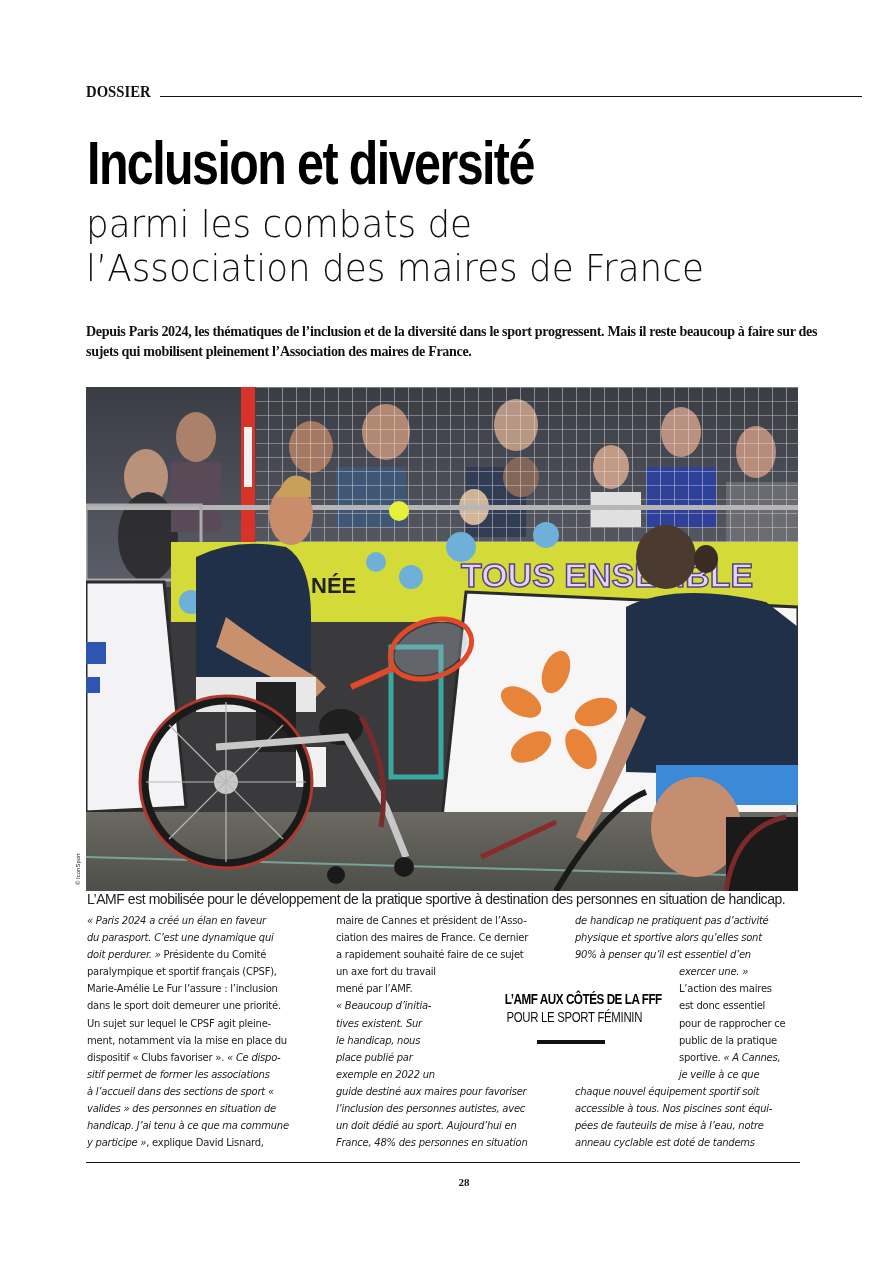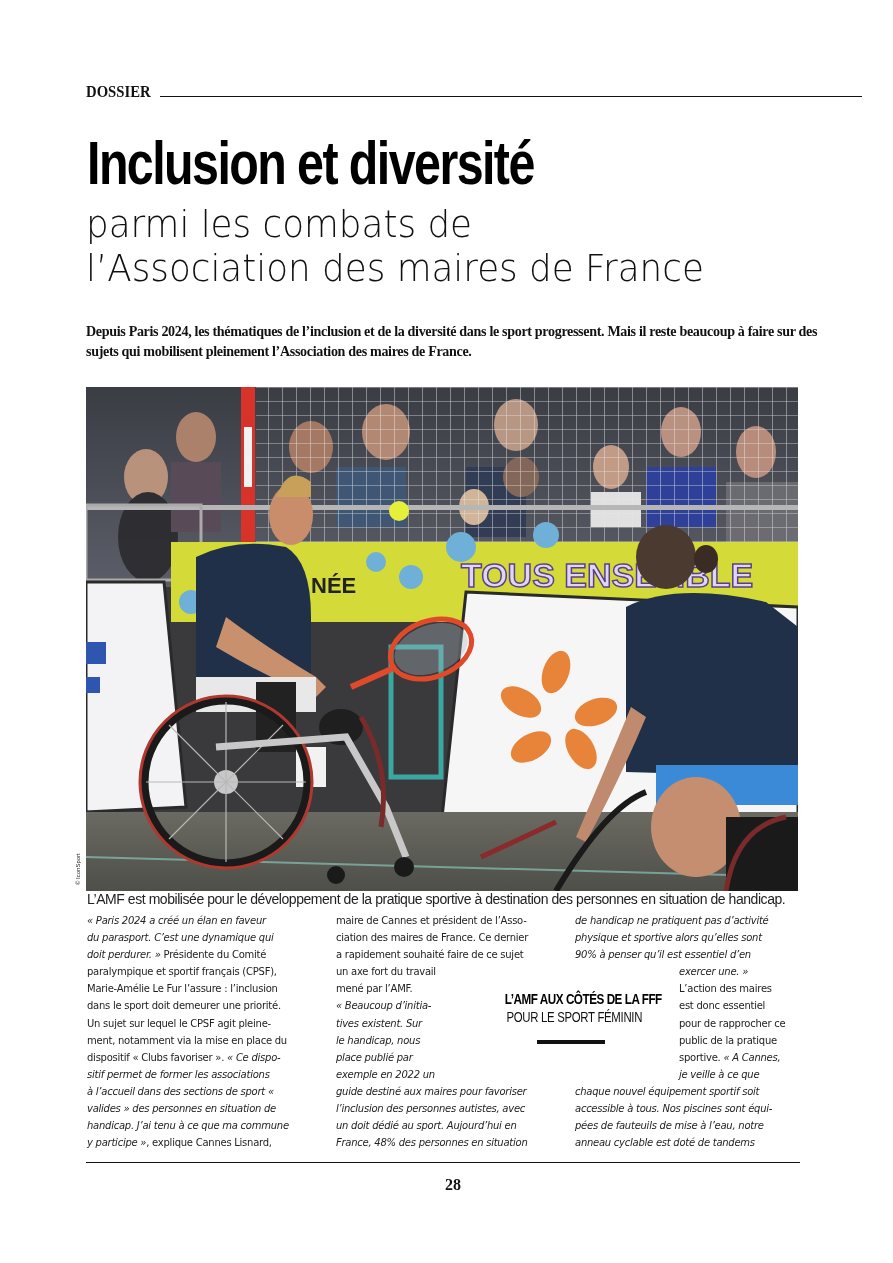--- a/index.html
+++ b/index.html
@@ -29,21 +29,21 @@
     .col2 { left: 336px; width: 225px; }
     .col3 { left: 575px; width: 230px; }
     .indent3 { padding-left: 104px; }
 
     .pullquote { position: absolute; left: 486px; top: 990px; width: 170px; text-align: center; }
     .pq-title { font-family: "Liberation Sans", sans-serif; font-weight: bold; font-size: 15px; line-height: 18px; color: #000; letter-spacing: -0.6px; transform: scaleX(0.78); white-space: nowrap; }
     .pq-sub { font-family: "Liberation Sans", sans-serif; font-size: 15px; line-height: 18px; color: #111; letter-spacing: -0.4px; transform: scaleX(0.76); white-space: nowrap; }
     .pq-bar { width: 68px; height: 4px; background: #111; margin: 14px auto 0; }
 
     .footer-rule { position: absolute; left: 86px; top: 1162px; width: 714px; height: 1px; background: #111; }
-    .page-number { position: absolute; left: 443px; top: 1176px; width: 20px; font-family: "Liberation Serif", serif; font-weight: bold; font-size: 16px; text-align: center; color: #111; }
+    .page-number { position: absolute; left: 454px; top: 1176px; width: 20px; font-family: "Liberation Serif", serif; font-weight: bold; font-size: 11px; text-align: center; color: #111; }
   </style>
 </head>
 <body>
 
 <div class="section-header">
   <span class="section-label">DOSSIER</span>
   <span class="section-rule"></span>
 </div>
 
 <h1 class="title">Inclusion et diversité</h1>
@@ -179,21 +179,21 @@
     <p><span>paralympique et sportif français (CPSF),</span></p>
     <p><span>Marie-Amélie Le Fur l’assure : l’inclusion</span></p>
     <p><span>dans le sport doit demeurer une priorité.</span></p>
     <p><span>Un sujet sur lequel le CPSF agit pleine-</span></p>
     <p><span>ment, notamment via la mise en place du</span></p>
     <p><span>dispositif « Clubs favoriser ». </span><i>« Ce dispo-</i></p>
     <p><i>sitif permet de former les associations</i></p>
     <p><i>à l’accueil dans des sections de sport «</i></p>
     <p><i>valides » des personnes en situation de</i></p>
     <p><i>handicap. J’ai tenu à ce que ma commune</i></p>
-    <p><i>y participe »</i><span>, explique Cannes Lisnard,</span></p>
+    <p><i>y participe »</i><span>, explique David Lisnard,</span></p>
   </div>
 <div class="col col2">
     <p><span>maire de Cannes et président de l’Asso-</span></p>
     <p><span>ciation des maires de France. Ce dernier</span></p>
     <p><span>a rapidement souhaité faire de ce sujet</span></p>
     <p><span>un axe fort du travail</span></p>
     <p><span>mené par l’AMF.</span></p>
     <p><i>« Beaucoup d’initia-</i></p>
     <p><i>tives existent. Sur</i></p>
     <p><i>le handicap, nous</i></p>

